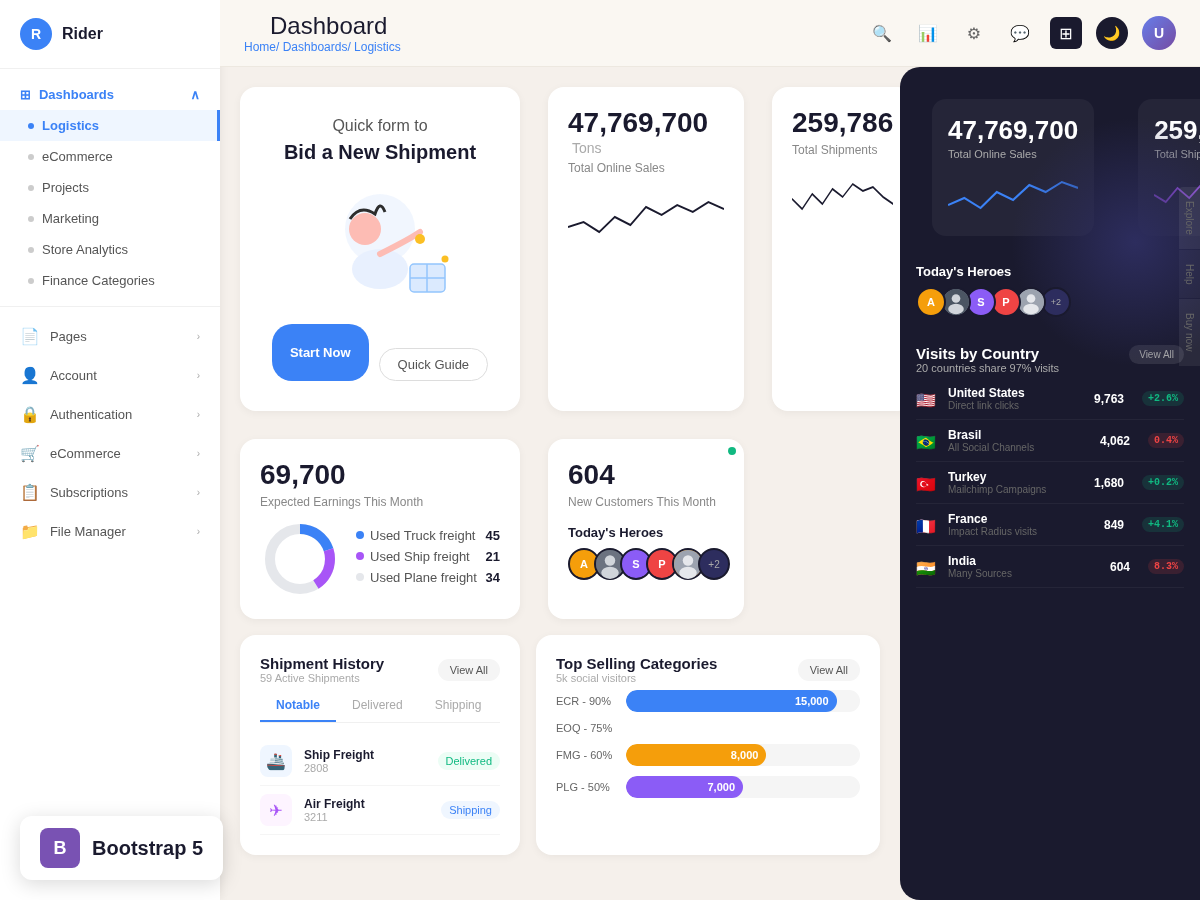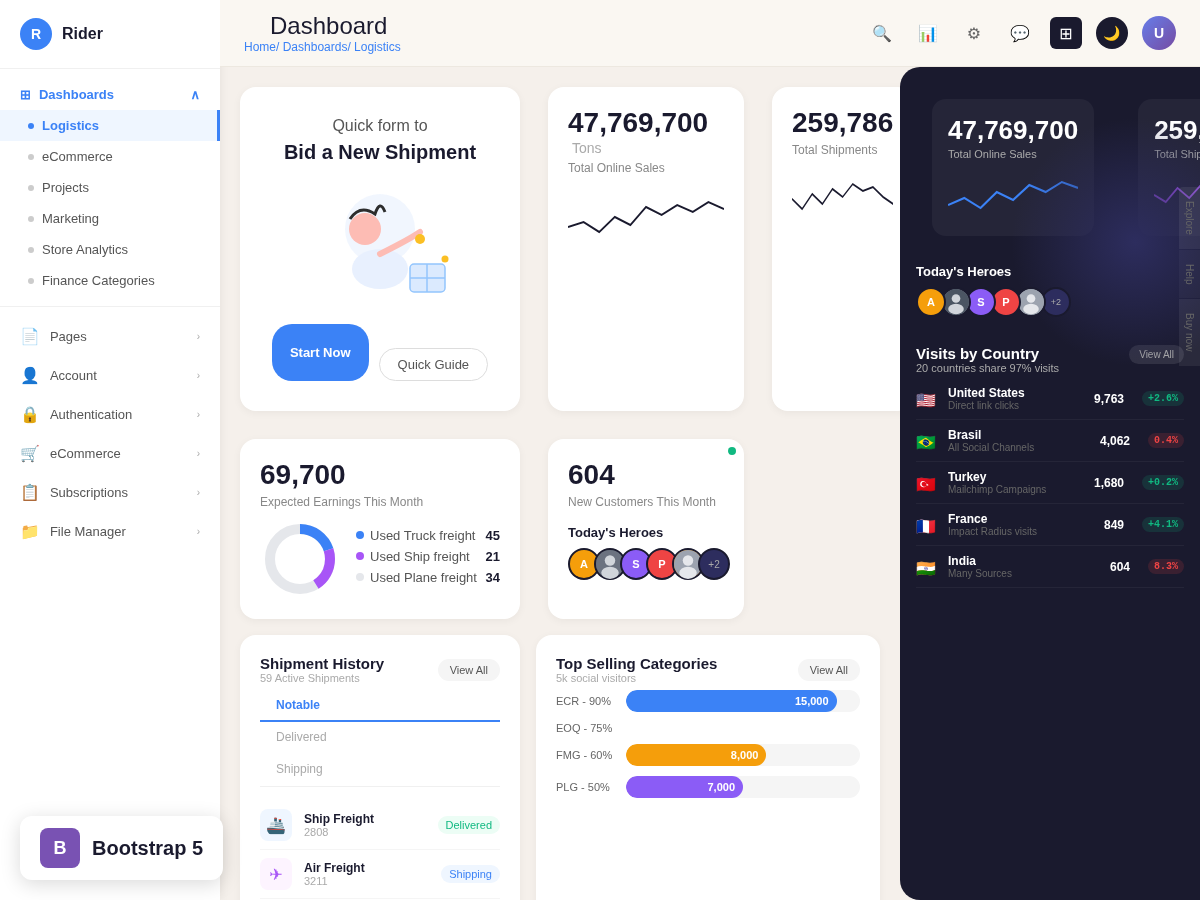--- a/index.html
+++ b/index.html
@@ -187,21 +187,21 @@
       display: flex; align-items: center; justify-content: space-between;
       margin-bottom: 6px;
     }
     .card-title { font-size: 15px; font-weight: 700; color: #1a1a2e; }
     .card-sub { font-size: 11px; color: #aaa; }
     .view-all-btn {
       background: #f5f5f5; border: none; padding: 5px 12px;
       border-radius: 20px; font-size: 11px; color: #555; cursor: pointer;
     }
 
-    .tabs { display: flex; gap: 0; margin-bottom: 14px; border-bottom: 1px solid #f0f0f0; flex-direction: column; }
+    .tabs { display: flex; gap: 0; margin-bottom: 14px; border-bottom: 1px solid #f0f0f0; }
     .tab {
       padding: 8px 16px; font-size: 12px; color: #aaa; cursor: pointer;
       border-bottom: 2px solid transparent;
     }
     .tab.active { color: #3b82f6; border-bottom: 2px solid #3b82f6; font-weight: 600; }
 
     .shipment-item {
       display: flex; align-items: center; gap: 12px;
       padding: 8px 0; border-bottom: 1px solid #f5f5f5;
     }

